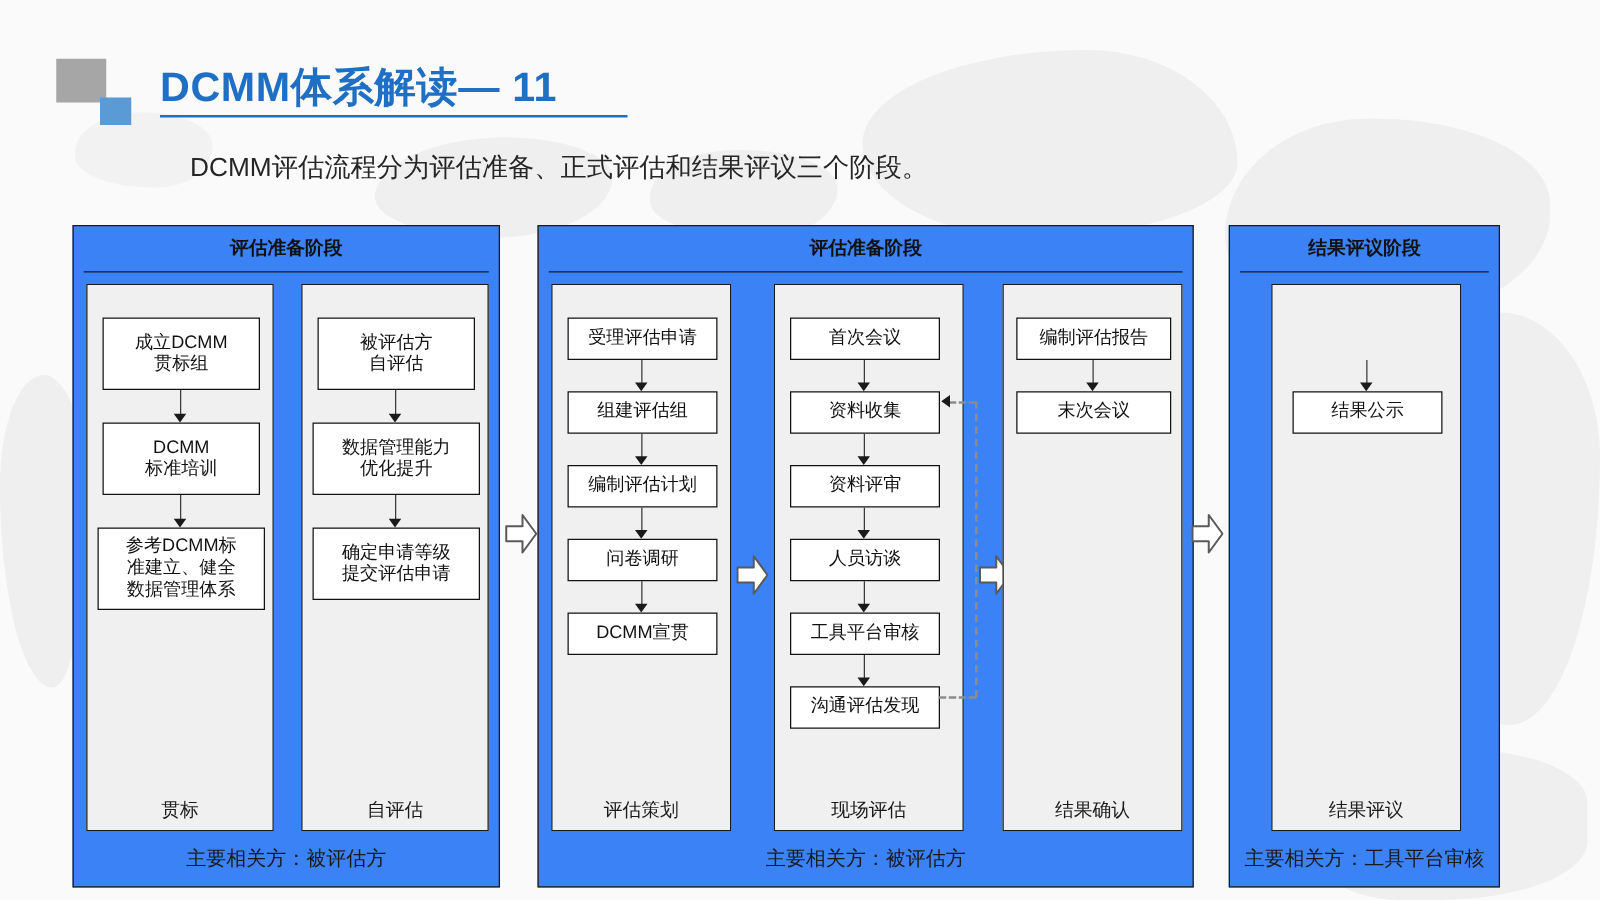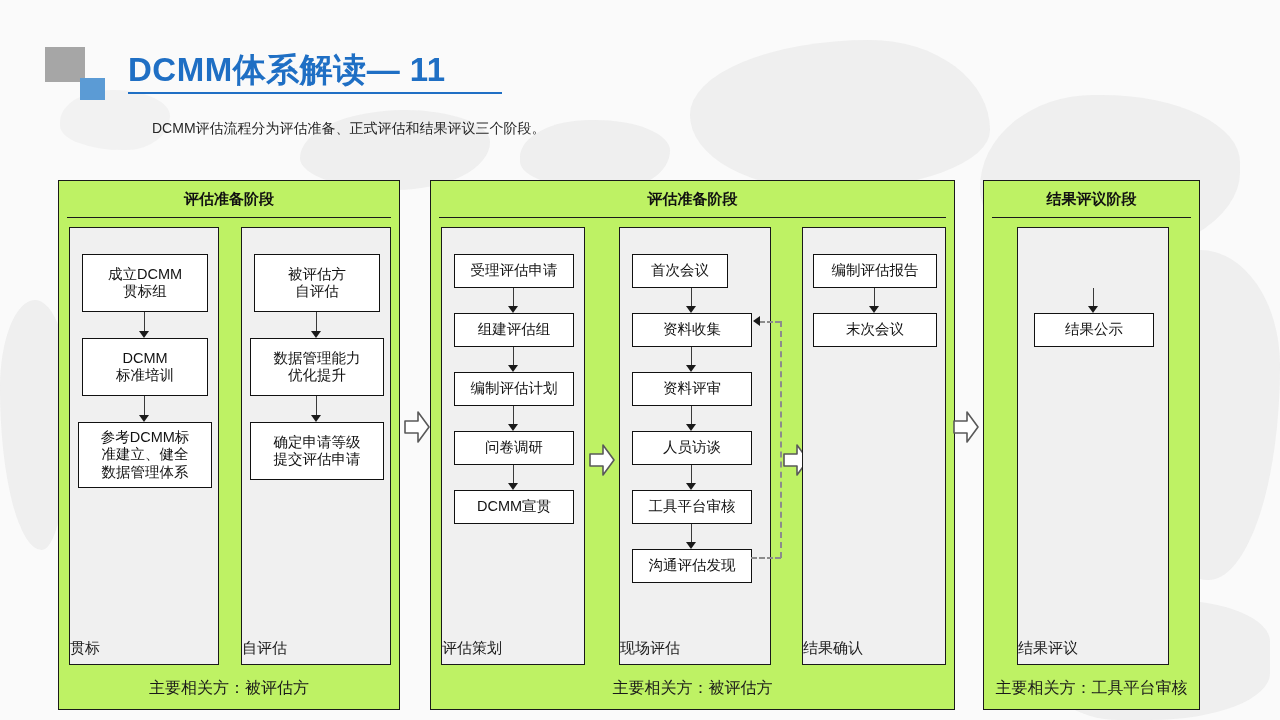--- a/index.html
+++ b/index.html
@@ -27,50 +27,50 @@
   .sq-blue{position:absolute;left:35px;top:31px;width:25px;height:22px;background:#5b9bd5;}
   .page-title{
     position:absolute;left:128px;top:48px;
     font-size:33px;font-weight:700;color:#1f6fc4;letter-spacing:.5px;
     white-space:nowrap;
   }
   .title-rule{position:absolute;left:128px;top:92px;width:374px;height:2px;background:#1f6fc4;}
 
   .subtitle{
     position:absolute;left:152px;top:120px;
-    font-size:14px;color:#262626;white-space:nowrap;
+    font-size:21px;color:#262626;white-space:nowrap;
   }
 
   
   .diagram{position:absolute;left:0;top:170px;width:1280px;height:550px;}
 
   .panel{
     position:absolute;top:10px;
-    border:1.6px solid #1a1a1a;background:#bef264;
+    border:1.6px solid #1a1a1a;background:#3b82f6;
     box-sizing:border-box;
   }
   .panel-head{
     height:36px;line-height:36px;text-align:center;
     font-size:15px;font-weight:bold;color:#111;
     border-bottom:1.4px solid #1a1a1a;
     margin:0 8px;
   }
   .panel-body{position:absolute;left:0;right:0;top:38px;bottom:40px;}
   .panel-foot{
     position:absolute;left:0;right:0;bottom:4px;height:34px;line-height:34px;
     text-align:center;font-size:16px;color:#1a1a1a;
   }
 
   .lane{
     position:absolute;top:8px;bottom:4px;
     border:1.4px solid #1a1a1a;background:#f0f0f0;box-sizing:border-box;
   }
   .lane-foot{
     position:absolute;left:0;right:0;bottom:6px;
-    text-align:left;font-size:15px;color:#1a1a1a;
+    text-align:center;font-size:15px;color:#1a1a1a;
   }
 
   .node{
     position:absolute;box-sizing:border-box;
     border:1.4px solid #111;background:#fff;
     display:flex;align-items:center;justify-content:center;
     text-align:center;font-size:14.5px;line-height:1.18;color:#111;
     padding:2px 3px;white-space:pre-line;
   }
 
@@ -201,21 +201,21 @@
         <div class="lane-foot">评估策划</div>
       </div>
 
       <div class="barrow" style="left:158px;top:224px;">
         <svg width="26" height="34" viewBox="0 0 26 34">
             <polygon points="1,11 14,11 14,2 25,17 14,32 14,23 1,23" fill="#ffffff" stroke="#595959" stroke-width="1.6" stroke-linejoin="round"></polygon>
           </svg>
       </div>
 
       <div class="lane" style="left:188px;width:152px;">
-        <div class="node" style="left:12px;top:26px;width:96px;height:34px;">首次会议</div>
+        <div class="node" style="left:12px;top:26px;width:120px;height:34px;">首次会议</div>
         <div class="vconn" style="left:66px;top:60px;height:25px;">
             <div class="stem"></div>
             <div class="head"></div>
           </div>
         <div class="node" style="left:12px;top:85px;width:120px;height:34px;">资料收集</div>
         <div class="vconn" style="left:66px;top:119px;height:25px;">
             <div class="stem"></div>
             <div class="head"></div>
           </div>
         <div class="node" style="left:12px;top:144px;width:120px;height:34px;">资料评审</div>

